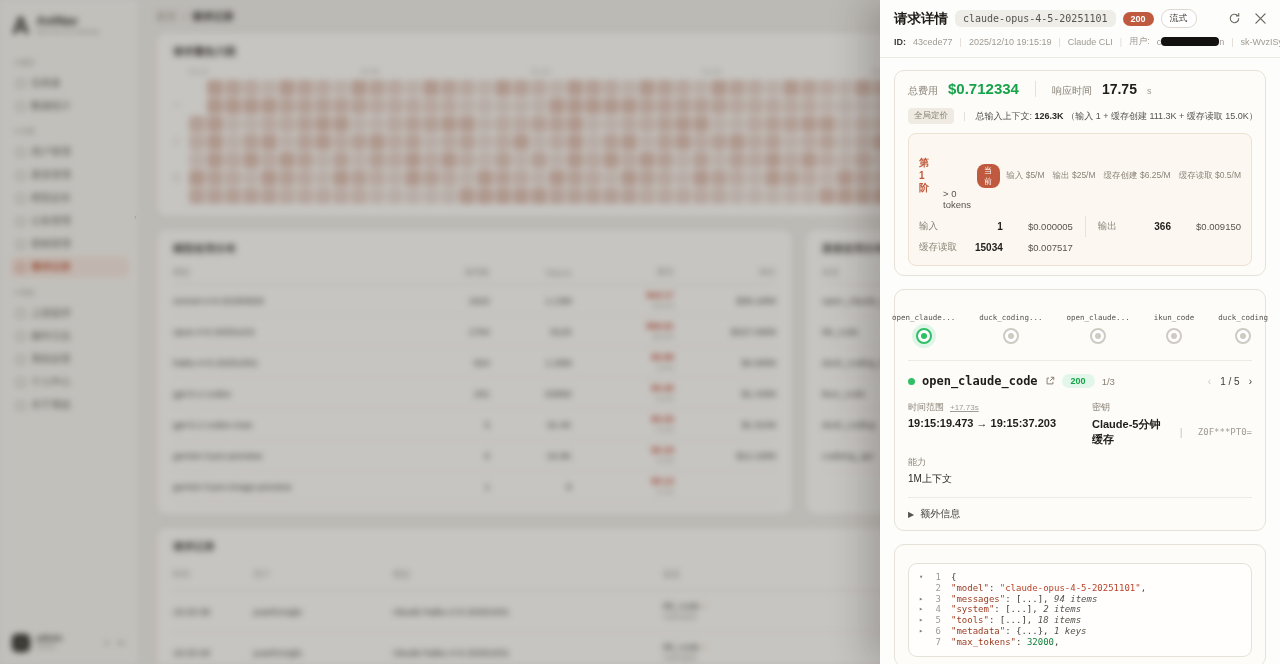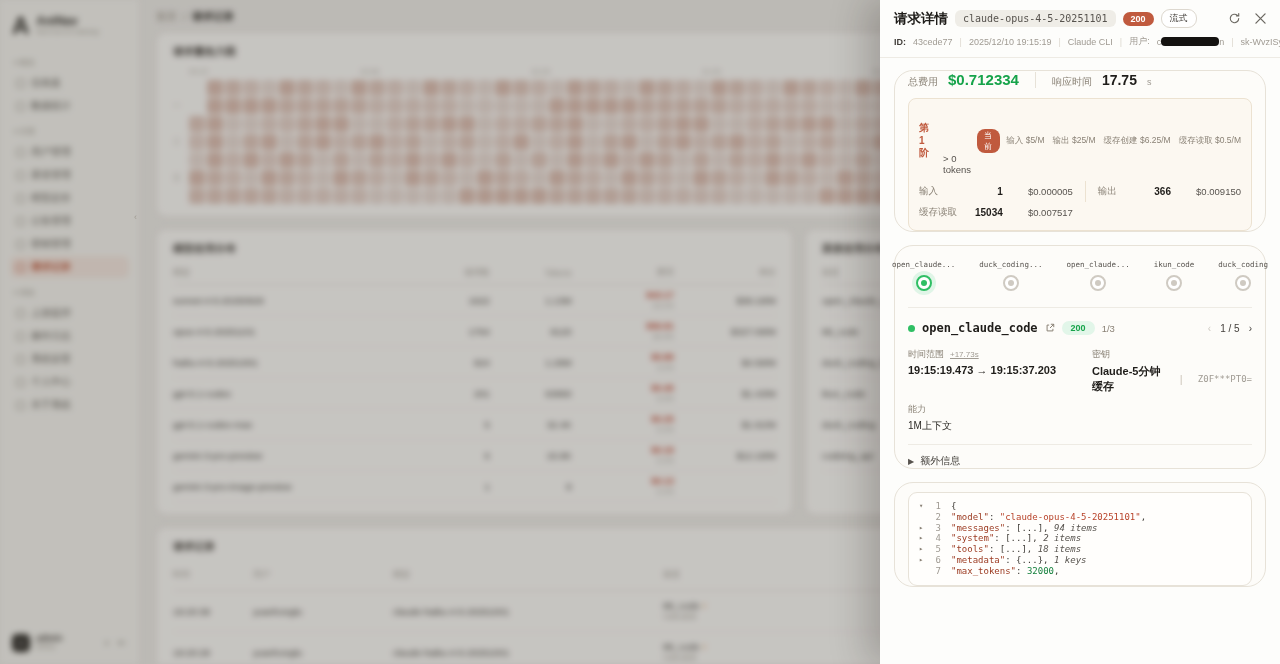--- a/index.html
+++ b/index.html
@@ -77,21 +77,21 @@
   .badge-outline{border:1px solid #ddd8cf;border-radius:9px;padding:2px 8px;font-size:9px;color:#44403c;background:#fff;}
   .dw-head-icons{margin-left:auto;display:flex;gap:14px;color:#6b6861;align-items:center;}
   .dw-head-icons svg{display:block;}
   .dw-meta{display:flex;align-items:center;gap:7px;font-size:9px;color:#a09b93;
     padding:7px 14px 9px;border-bottom:1px solid #eeebe4;white-space:nowrap;}
   .dw-meta .idlab{color:#44403c;font-weight:bold;}
   .sep{color:#ddd8cf;}
   .redact{display:inline-block;width:58px;height:9px;background:#141210;border-radius:4px;vertical-align:-1px;}
 
   .dw-body{padding:12px 14px;display:flex;flex-direction:column;gap:13px;overflow:hidden;}
-  .dw-card{background:#fdfcf9;border:1px solid #e7e2d8;border-radius:19px;padding:0 13px;}
+  .dw-card{background:#fdfcf9;border:1px solid #e7e2d8;border-radius:10px;padding:9px 13px;}
 
   
   .cost-row{display:flex;align-items:baseline;gap:10px;}
   .lbl{font-size:10px;color:#8a8276;}
   .cost-val{font-size:15px;font-weight:bold;color:#16a34a;}
   .vdiv{width:1px;height:16px;background:#e7e2d8;align-self:center;margin:0 6px;}
   .lat-val{font-size:14px;font-weight:bold;color:#1f1d1a;}
   .lat-unit{font-size:9px;color:#a09b93;}
   .ctx-row{display:flex;align-items:center;gap:7px;margin-top:10px;font-size:9px;color:#57534e;white-space:nowrap;}
   .chip-muted{background:#efebe2;color:#8a8276;border-radius:4px;padding:2px 6px;font-size:8.5px;flex:none;}
@@ -930,20 +930,29 @@
 
     <div class="dw-card">
       <div class="cost-row">
         <span class="lbl">总费用</span>
         <span class="cost-val">$0.712334</span>
         <span class="vdiv"></span>
         <span class="lbl">响应时间</span>
         <span class="lat-val">17.75</span>
         <span class="lat-unit">s</span>
       </div>
+      <div class="ctx-row">
+        <span class="chip-muted">全局定价</span>
+        <span class="sep">❘</span>
+        <span>
+          <span>总输入上下文:</span>
+          <span class="ctx-bold">126.3K</span>
+          <span>（输入 1 + 缓存创建 111.3K + 缓存读取 15.0K）</span>
+        </span>
+      </div>
       <div class="tier-box">
         <div class="tier-head">
           <span class="tier-name">第 1 阶</span>
           <span class="tier-range">&gt; 0 tokens</span>
           <span class="badge-cur">当前</span>
           <span class="tier-rates" id="tier-rates">
               <span>输入 $5/M</span>
               <span>输出 $25/M</span>
               <span>缓存创建 $6.25/M</span>
               <span>缓存读取 $0.5/M</span>

